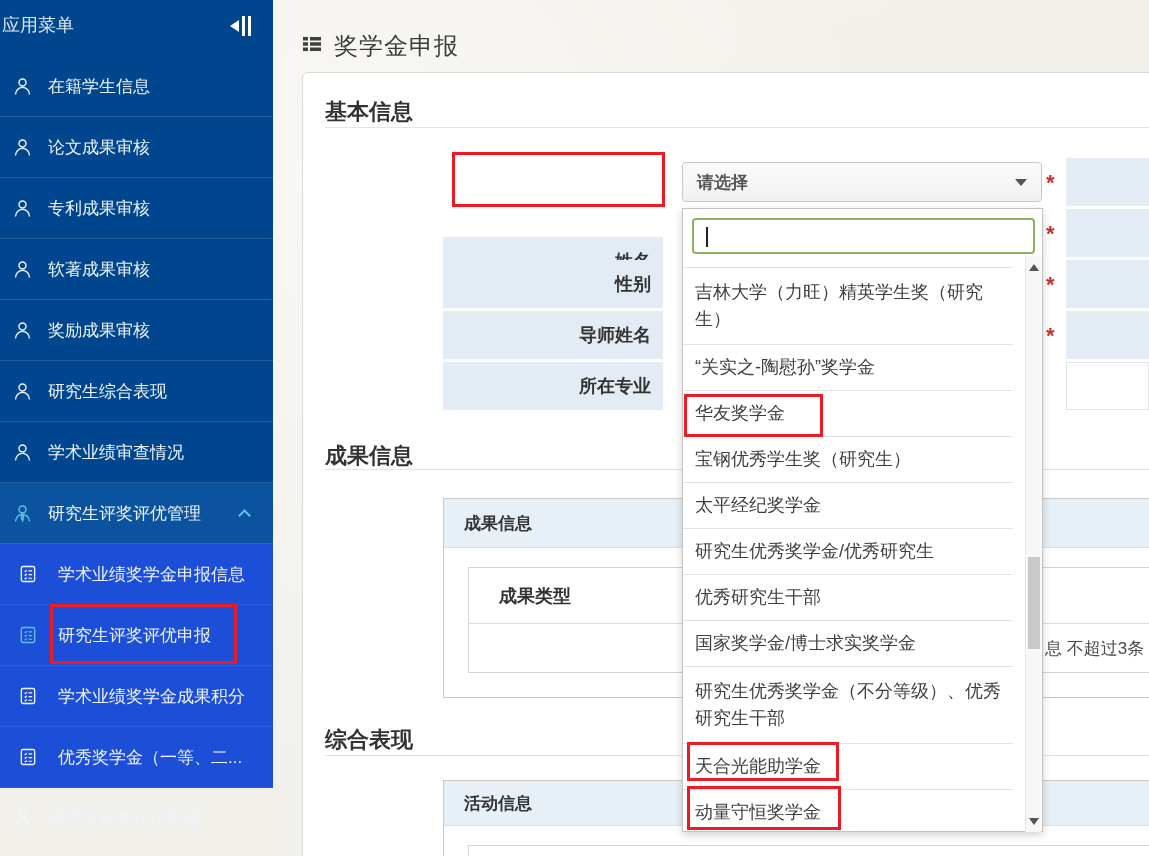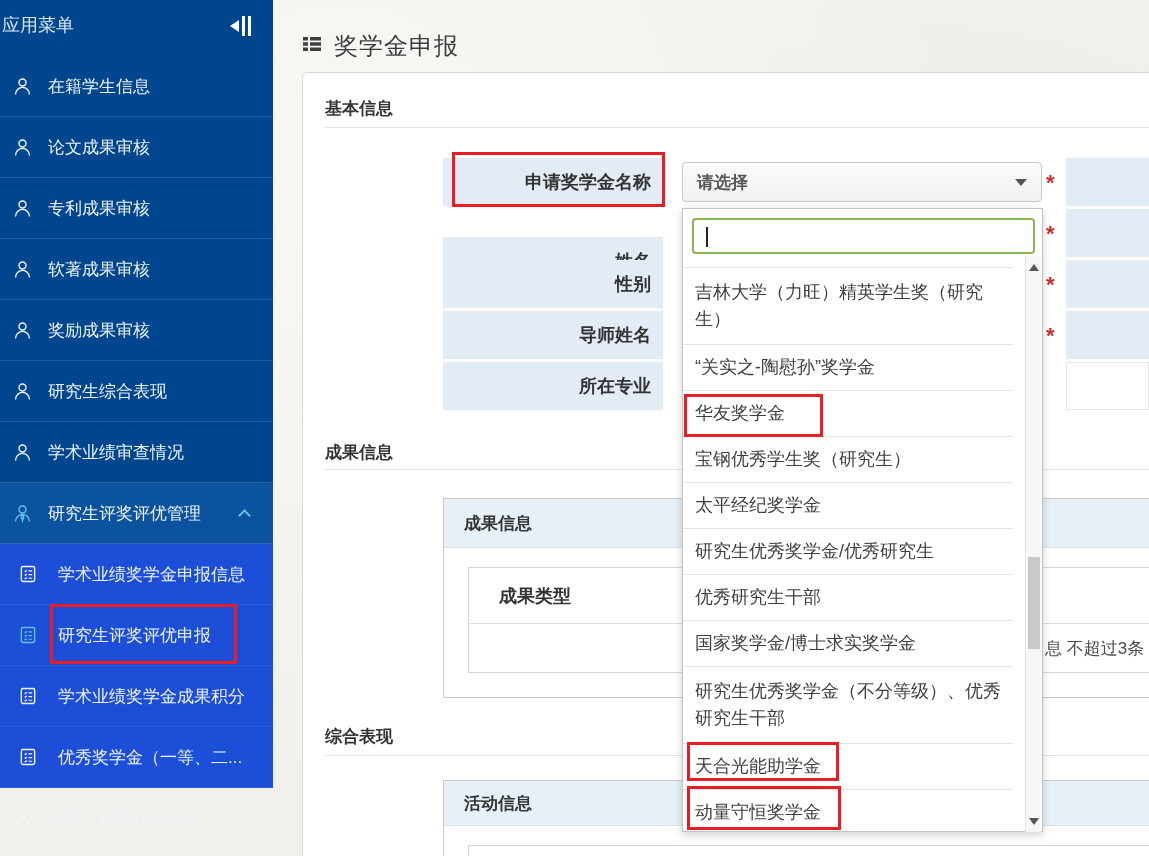--- a/index.html
+++ b/index.html
@@ -21,21 +21,21 @@
   .mi .lbl{font-size:17px;white-space:nowrap;overflow:hidden;}
   .mi.parent{background:#0b539e;}
   .mi.sub{background:#1d4ed8;padding-left:18px;border-bottom:1px solid rgba(255,255,255,.08);}
   .mi.sub .ic{margin-right:20px;}
   .chev-up{margin-left:auto;margin-right:24px;width:9px;height:9px;border:solid #62c3e8;border-width:2px 2px 0 0;transform:rotate(-45deg);margin-top:4px;}
 
   
   #page-title-row{left:300px;top:18px;display:flex;align-items:center;gap:10px;margin-top:12px;}
   #page-title-row .t{font-size:24px;color:#3c3c3c;letter-spacing:1px;}
   #panel{left:302px;top:72px;right:-12px;bottom:-12px;background:#fff;border:1px solid #d9d9d9;border-radius:6px;}
-  .sec-title{font-size:17px;font-weight:bold;color:#333;}
+  .sec-title{font-size:22px;font-weight:bold;color:#333;}
   .rule{height:1px;background:#e4e4e4;}
 
   
   .flabel{width:220px;height:48px;background:#e3ebf4;display:flex;align-items:center;justify-content:flex-end;
           padding-right:12px;font-size:18px;font-weight:bold;color:#333;}
   .bluecell{width:83px;height:48px;background:#e3ebf4;}
   .whitecell{width:83px;height:48px;background:#fff;border:1px solid #e5e5e5;}
   .req{color:#c9302c;font-size:22px;font-weight:bold;line-height:22px;}
   .select{width:360px;height:40px;border:1px solid #c8c8c8;border-radius:4px;
           background:linear-gradient(#fbfbfb,#f1f1f1);display:flex;align-items:center;padding:0 14px;cursor:pointer;font-weight:bold;}
@@ -216,21 +216,20 @@
           <path d="M3 5h5v3.4H3zM10 5h11v3.4H10zM3 10.3h5v3.4H3zM10 10.3h11v3.4H10zM3 15.6h5v3.4H3zM10 15.6h11v3.4H10z"></path>
         </svg></span>
     <span class="t">奖学金申报</span>
   </div>
 
   <div id="panel" class="abs"></div>
 
   <div class="abs sec-title" style="left:325px;top:97px;">基本信息</div>
   <div class="abs rule" style="left:325px;top:127px;width:824px;"></div>
 
-  <div class="abs flabel" style="left:443px;top:158px;">申请奖学金名称</div>
   <div class="abs flabel" style="left:443px;top:217px;margin-top:20px;">姓名</div>
   <div class="abs flabel" style="left:443px;top:260px;">性别</div>
   <div class="abs flabel" style="left:443px;top:311px;">导师姓名</div>
   <div class="abs flabel" style="left:443px;top:362px;">所在专业</div>
 
   <div class="abs select" style="left:682px;top:162px;">
     <span class="val">请选择</span>
     <span class="caret"></span>
   </div>
 

